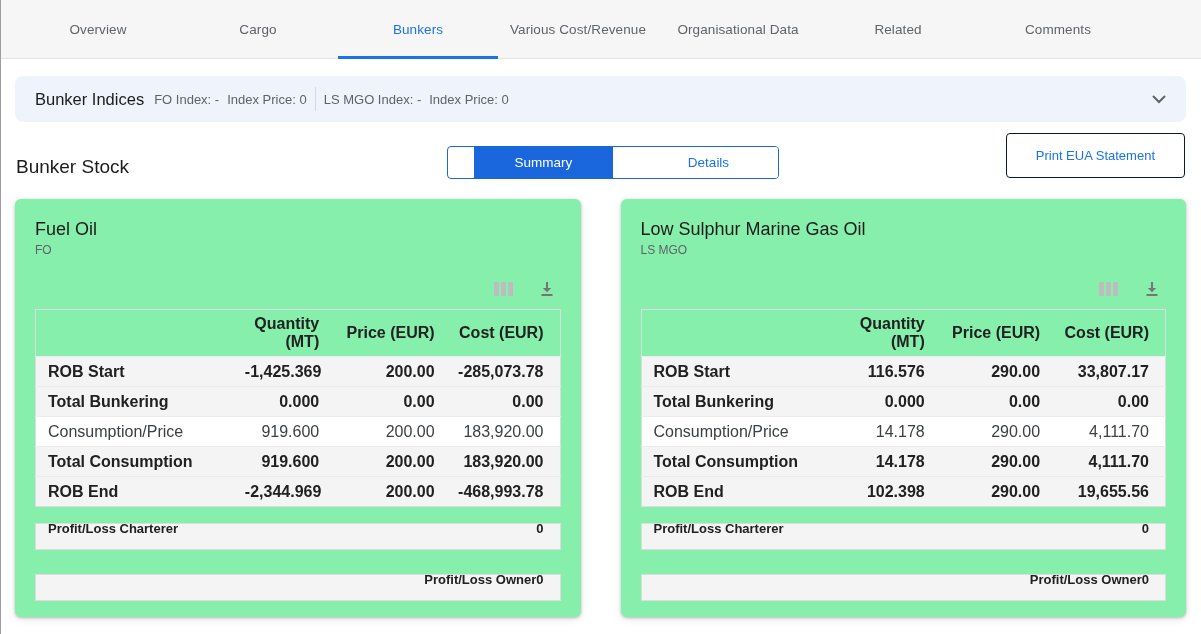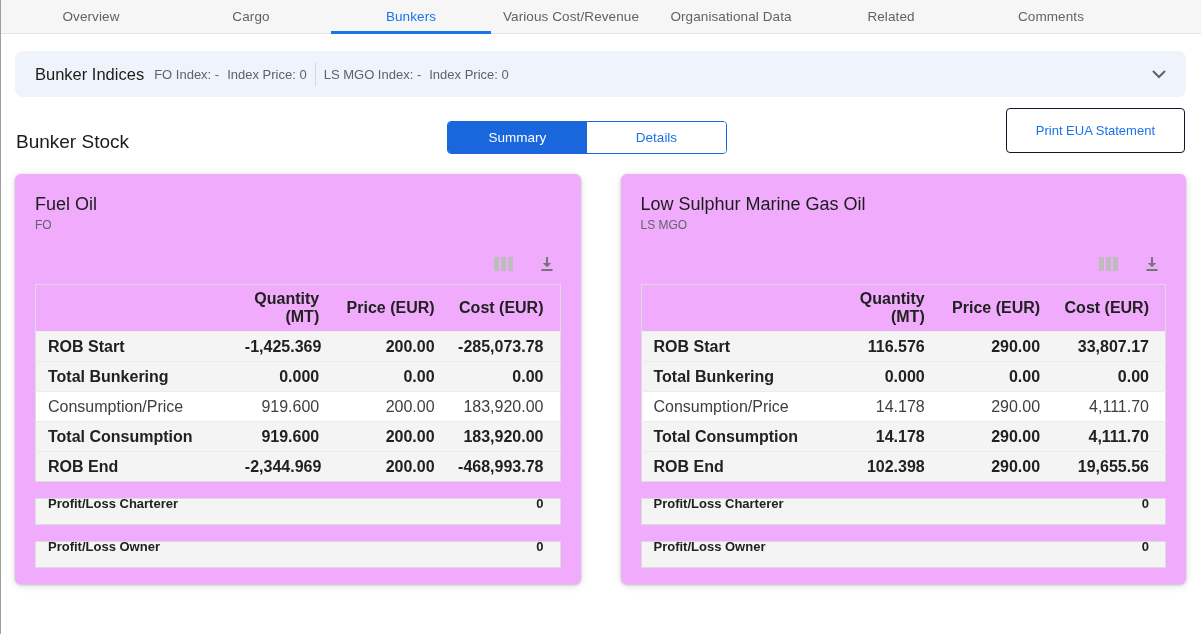--- a/index.html
+++ b/index.html
@@ -10,22 +10,22 @@
     background:#ffffff; color:#212121;
     position:relative; overflow:hidden;
   }
   body::before { 
     content:""; position:absolute; left:0; top:0; bottom:0; width:1px;
     background:#9e9e9e; z-index:10;
   }
 
   
   .tabbar {
-    display:flex; height:34px; background:#f6f6f6;
-    border-bottom:1px solid #e3e3e3; padding-left:11px;text-align:center;
+    display:flex; height:59px; background:#f6f6f6;
+    border-bottom:1px solid #e3e3e3; padding-left:18px;text-align:center;
   }
   .tab {
     width:160px; display:flex; align-items:center; justify-content:center;
     font-size:13.5px; color:#5f6368; cursor:pointer; position:relative;
     letter-spacing:.1px;
   }
   .tab.active { color:#1a73e8; }
   .tab.active::after {
     content:""; position:absolute; left:0; right:0; bottom:-1px; height:3px;
     background:#1a73e8;
@@ -48,33 +48,33 @@
     height:33px; position:relative;
   }
   .stock-title { font-size:19px; font-weight:normal; color:#1c1c1c; margin:0; }
   .toggle {
     position:absolute; left:431px; top:1px; display:flex;
     border:1px solid #1a66dd; border-radius:4px; overflow:hidden; background:#fff;
   }
   .seg {
     width:139px; height:31px; border:none; background:#fff; color:#1a73e8;
     font-family:"Liberation Sans",sans-serif; font-size:13.5px; cursor:pointer;
-    display:flex; align-items:center; justify-content:center;
+    display:flex; align-items:center; justify-content:center;margin-left:26px;
   }
   .seg.selected { background:#1a66dd; color:#fff; }
   .print-btn {
     margin-left:auto; height:45px; padding:0 29px; background:#fff;
     border:1px solid #0f172a; border-radius:4px; color:#1a73e8;
     font-family:"Liberation Sans",sans-serif; font-size:13px; cursor:pointer;
   }
 
   
   .cards { display:flex; gap:40px; margin:21px 15px 0 15px; }
   .card {
-    flex:1; background:#f0abfc; border-radius:6px;
+    flex:1; background:#86efac; border-radius:6px;
     box-shadow:0 1px 3px rgba(0,0,0,.22), 0 2px 8px rgba(0,0,0,.10);
     padding:20px 20px 16px 20px;
   }
   .card-title { font-size:18px; font-weight:normal; color:#1c1c1c; margin:0; }
   .card-sub { font-size:12px; color:#5f6368; margin-top:3px; }
   .card-icons {
     display:flex; justify-content:flex-end; align-items:center;
     gap:26px; margin:22px 6px 10px 0; height:20px;
   }
   .icon-btn { display:flex; align-items:center; cursor:pointer; }
@@ -92,21 +92,21 @@
   tbody tr.w td { background:#ffffff; font-weight:normal; color:#3c4043; }
   .lbl { text-align:left; padding-left:12px !important; }
   .num { text-align:right; }
   td:last-child, th:last-child { padding-right:16px; }
 
   .pl-box {
     margin-top:16px; height:27px; background:#f4f4f4; border:1px solid #dcdcdc;
     display:flex; align-items:center; justify-content:space-between;
     padding:0 16px 16px 12px; font-size:13px; font-weight:bold; color:#212121;
   }
-  .pl-box + .pl-box { margin-top:16px; }
+  .pl-box + .pl-box { margin-top:24px;justify-content:flex-end; }
 </style>
 </head>
 <body>
 
 <nav class="tabbar">
   <div class="tab">Overview</div>
   <div class="tab">Cargo</div>
   <div class="tab active">Bunkers</div>
   <div class="tab">Various Cost/Revenue</div>
   <div class="tab">Organisational Data</div>

